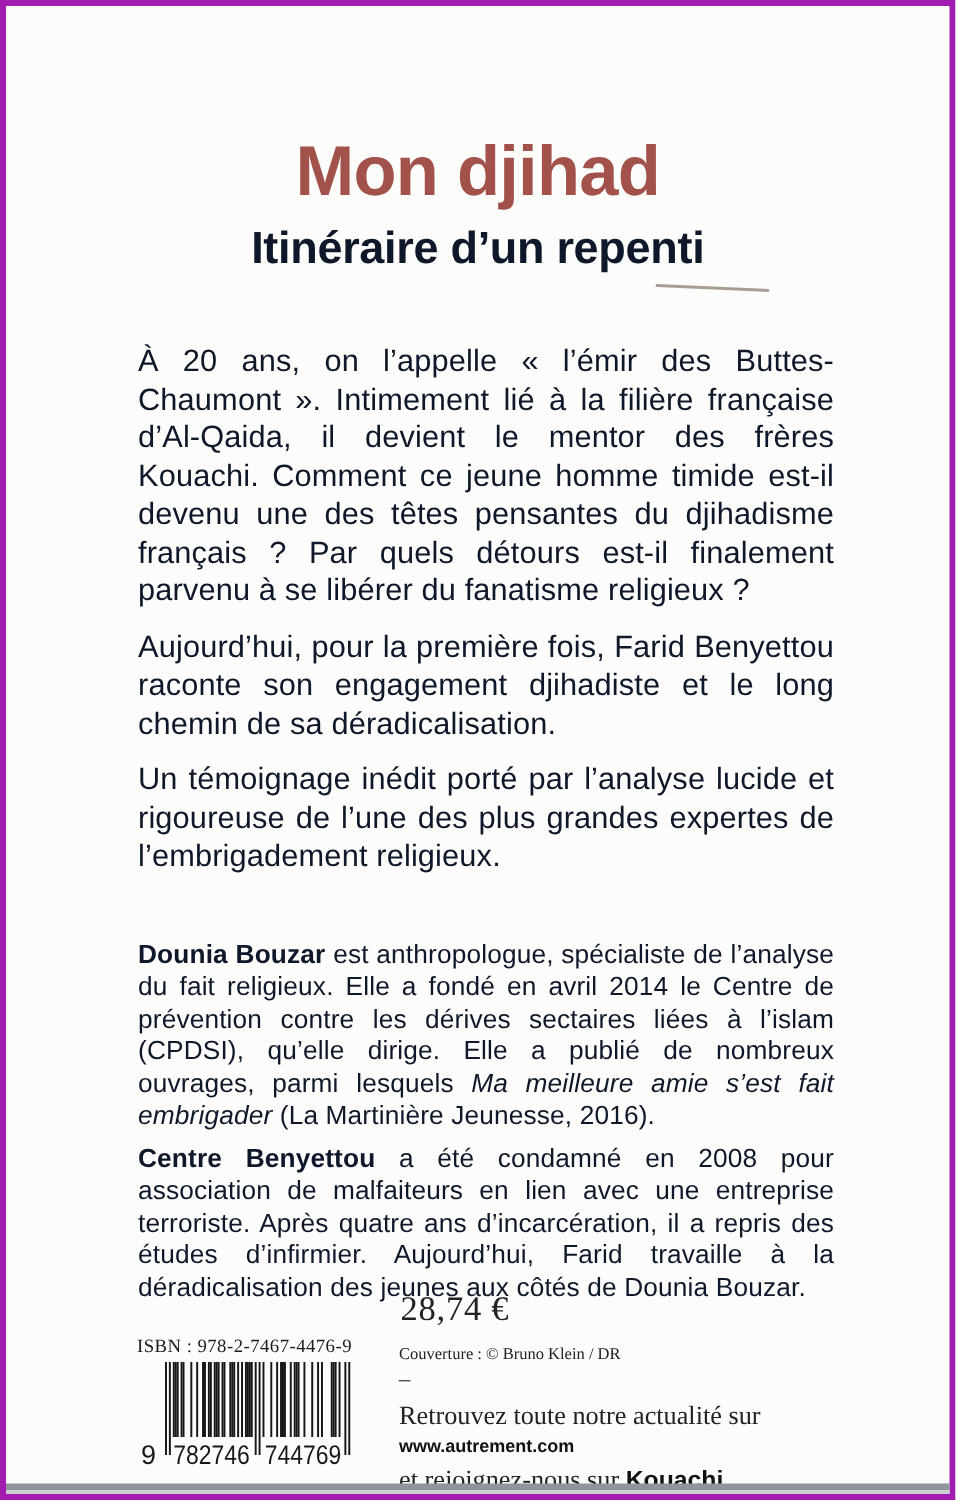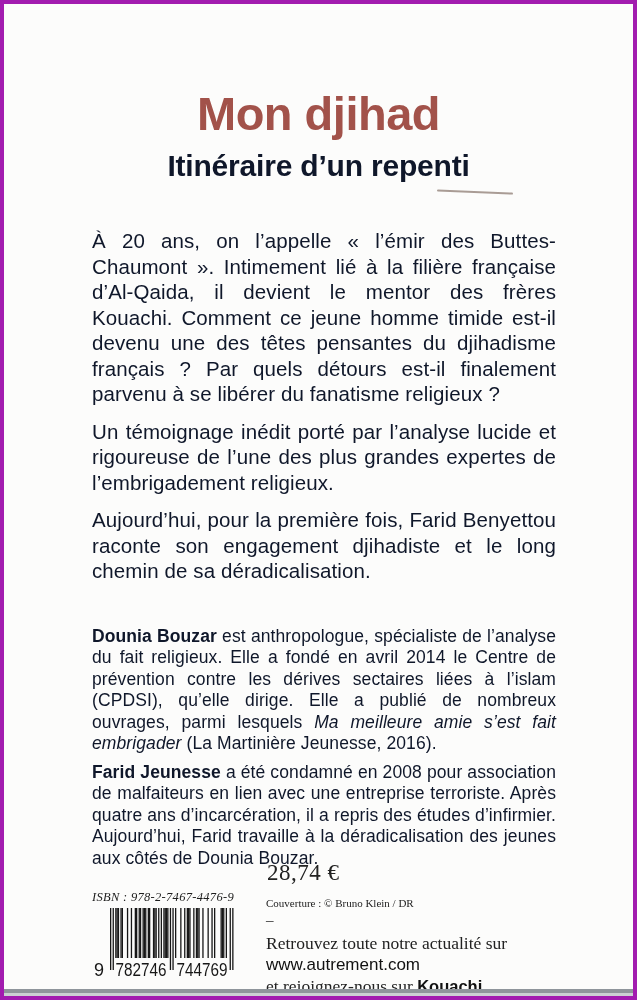--- a/index.html
+++ b/index.html
@@ -50,33 +50,33 @@
     font-family:"Liberation Serif", serif;
     font-size:23px;color:#222;letter-spacing:0.5px;
   }
   .barcode-block{
     position:absolute;left:84px;top:886px;width:150px;
     text-align:center;color:#1c1c1c;
   }
   .isbn{
     font-family:"Liberation Serif", serif;
     font-size:12.5px;letter-spacing:0.3px;
-    margin-bottom:3px;white-space:nowrap;font-style:italic;
+    margin-bottom:3px;white-space:nowrap;
   }
   .credits{
     position:absolute;left:262px;top:890px;
     font-family:"Liberation Serif", serif;
     color:#222;
   }
   .credit-line{font-size:11px;line-height:18px;}
   .dash-line{font-size:15px;line-height:16px;}
   .news-line{font-size:17.5px;line-height:21px;margin-top:5px;text-align:right;}
   .website-line{
     font-family:"Liberation Sans", sans-serif;
-    font-size:17px;font-weight:400;line-height:21px;color:#111;
+    font-size:12px;font-weight:700;line-height:21px;color:#111;
   }
   .social-line{font-size:17.5px;line-height:22px;}
   .social-line .bold-sans{
     font-family:"Liberation Sans", sans-serif;
     font-size:16.5px;font-weight:700;color:#111;
   }
   .bottom-strip{
     position:absolute;left:-2px;right:-2px;bottom:-2px;height:9px;
     background:linear-gradient(#8f959b 0 48%, #ccd0d3 48% 100%);
   }
@@ -85,26 +85,26 @@
 <body>
 
 <div class="scan">
 
   <h1 class="book-title" style="color: rgb(162, 82, 74);">Mon djihad</h1>
   <h2 class="book-subtitle" style="color: #0f172a;">Itinéraire d’un repenti</h2>
   <div class="scratch"></div>
 
   <div class="body-text" style="color: #0f172a;">
     <p>À 20 ans, on l’appelle « l’émir des Buttes-Chaumont ». Intimement lié à la filière française d’Al-Qaida, il devient le mentor des frères Kouachi. Comment ce jeune homme timide est-il devenu une des têtes pensantes du djihadisme français ? Par quels détours est-il finalement parvenu à se libérer du fanatisme religieux ?</p>
+    <p>Aujourd’hui, pour la première fois, Farid Benyettou raconte son engagement djihadiste et le long chemin de sa déradicalisation.</p>
     <p>Un témoignage inédit porté par l’analyse lucide et rigoureuse de l’une des plus grandes expertes de l’embrigadement religieux.</p>
-    <p>Aujourd’hui, pour la première fois, Farid Benyettou raconte son engagement djihadiste et le long chemin de sa déradicalisation.</p>
 
     <p class="bio first"><b>Dounia Bouzar</b><span> est anthropologue, spécialiste de l’analyse du fait religieux. Elle a fondé en avril 2014 le Centre de prévention contre les dérives sectaires liées à l’islam (CPDSI), qu’elle dirige. Elle a publié de nombreux ouvrages, parmi lesquels </span><i>Ma meilleure amie s’est fait embrigader</i><span> (La Martinière Jeunesse, 2016).</span></p>
 
-    <p class="bio"><b>Farid Jeunesse</b><span> a été condamné en 2008 pour association de malfaiteurs en lien avec une entreprise terroriste. Après quatre ans d’incarcération, il a repris des études d’infirmier. Aujourd’hui, Farid travaille à la déradicalisation des jeunes aux côtés de Dounia Bouzar.</span></p>
+    <p class="bio"><b>Centre Benyettou</b><span> a été condamné en 2008 pour association de malfaiteurs en lien avec une entreprise terroriste. Après quatre ans d’incarcération, il a repris des études d’infirmier. Aujourd’hui, Farid travaille à la déradicalisation des jeunes aux côtés de Dounia Bouzar.</span></p>
   </div>
 
   <div class="price">28,74 €</div>
 
   <div class="barcode-block">
     <div class="isbn">ISBN : 978-2-7467-4476-9</div>
     <svg id="barcode-svg" width="150" height="74" viewBox="0 0 150 74">
         <rect x="22.00" y="0" width="1.30" height="62" fill="#171717"></rect>
         <rect x="24.60" y="0" width="1.30" height="62" fill="#171717"></rect>
         <rect x="27.20" y="0" width="1.30" height="50" fill="#171717"></rect>

